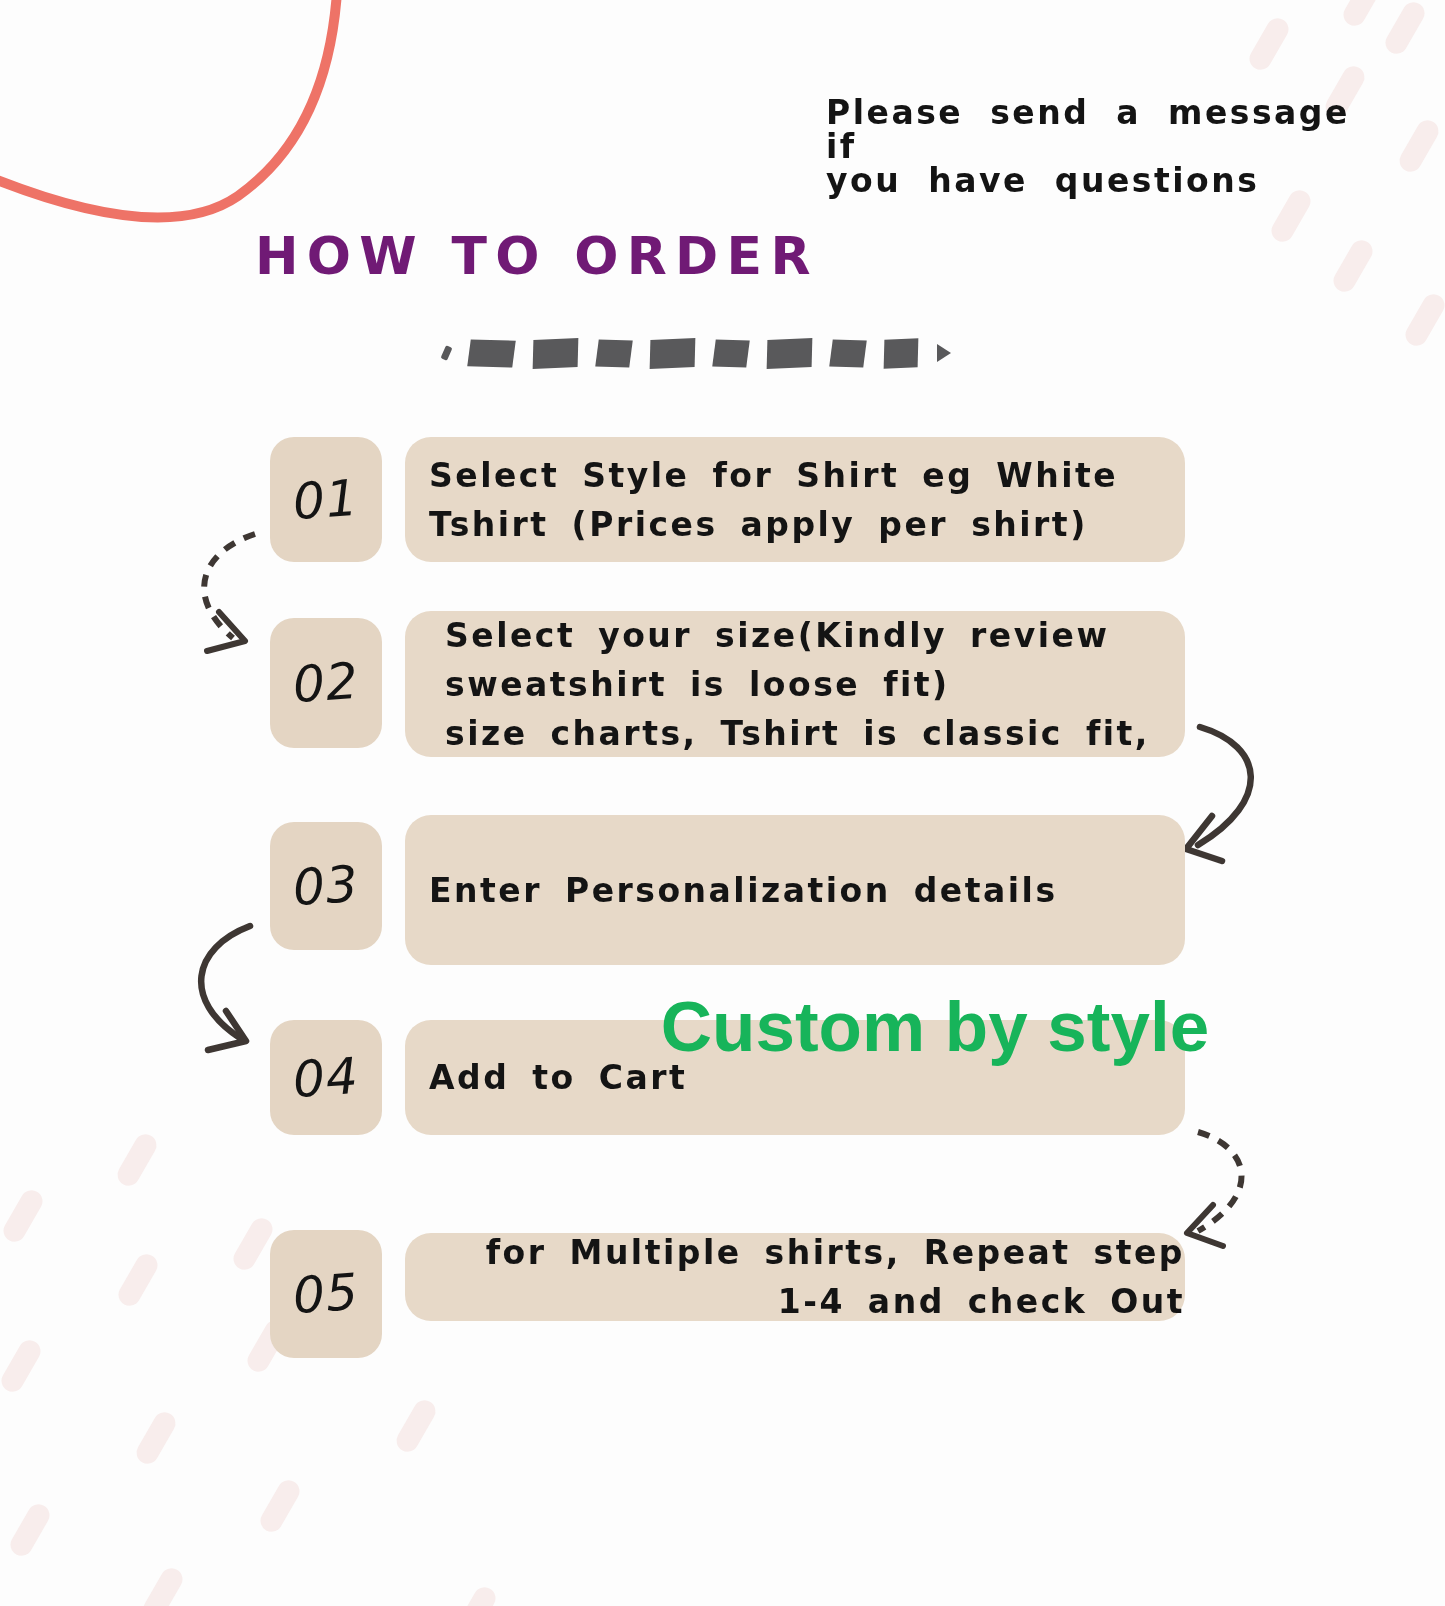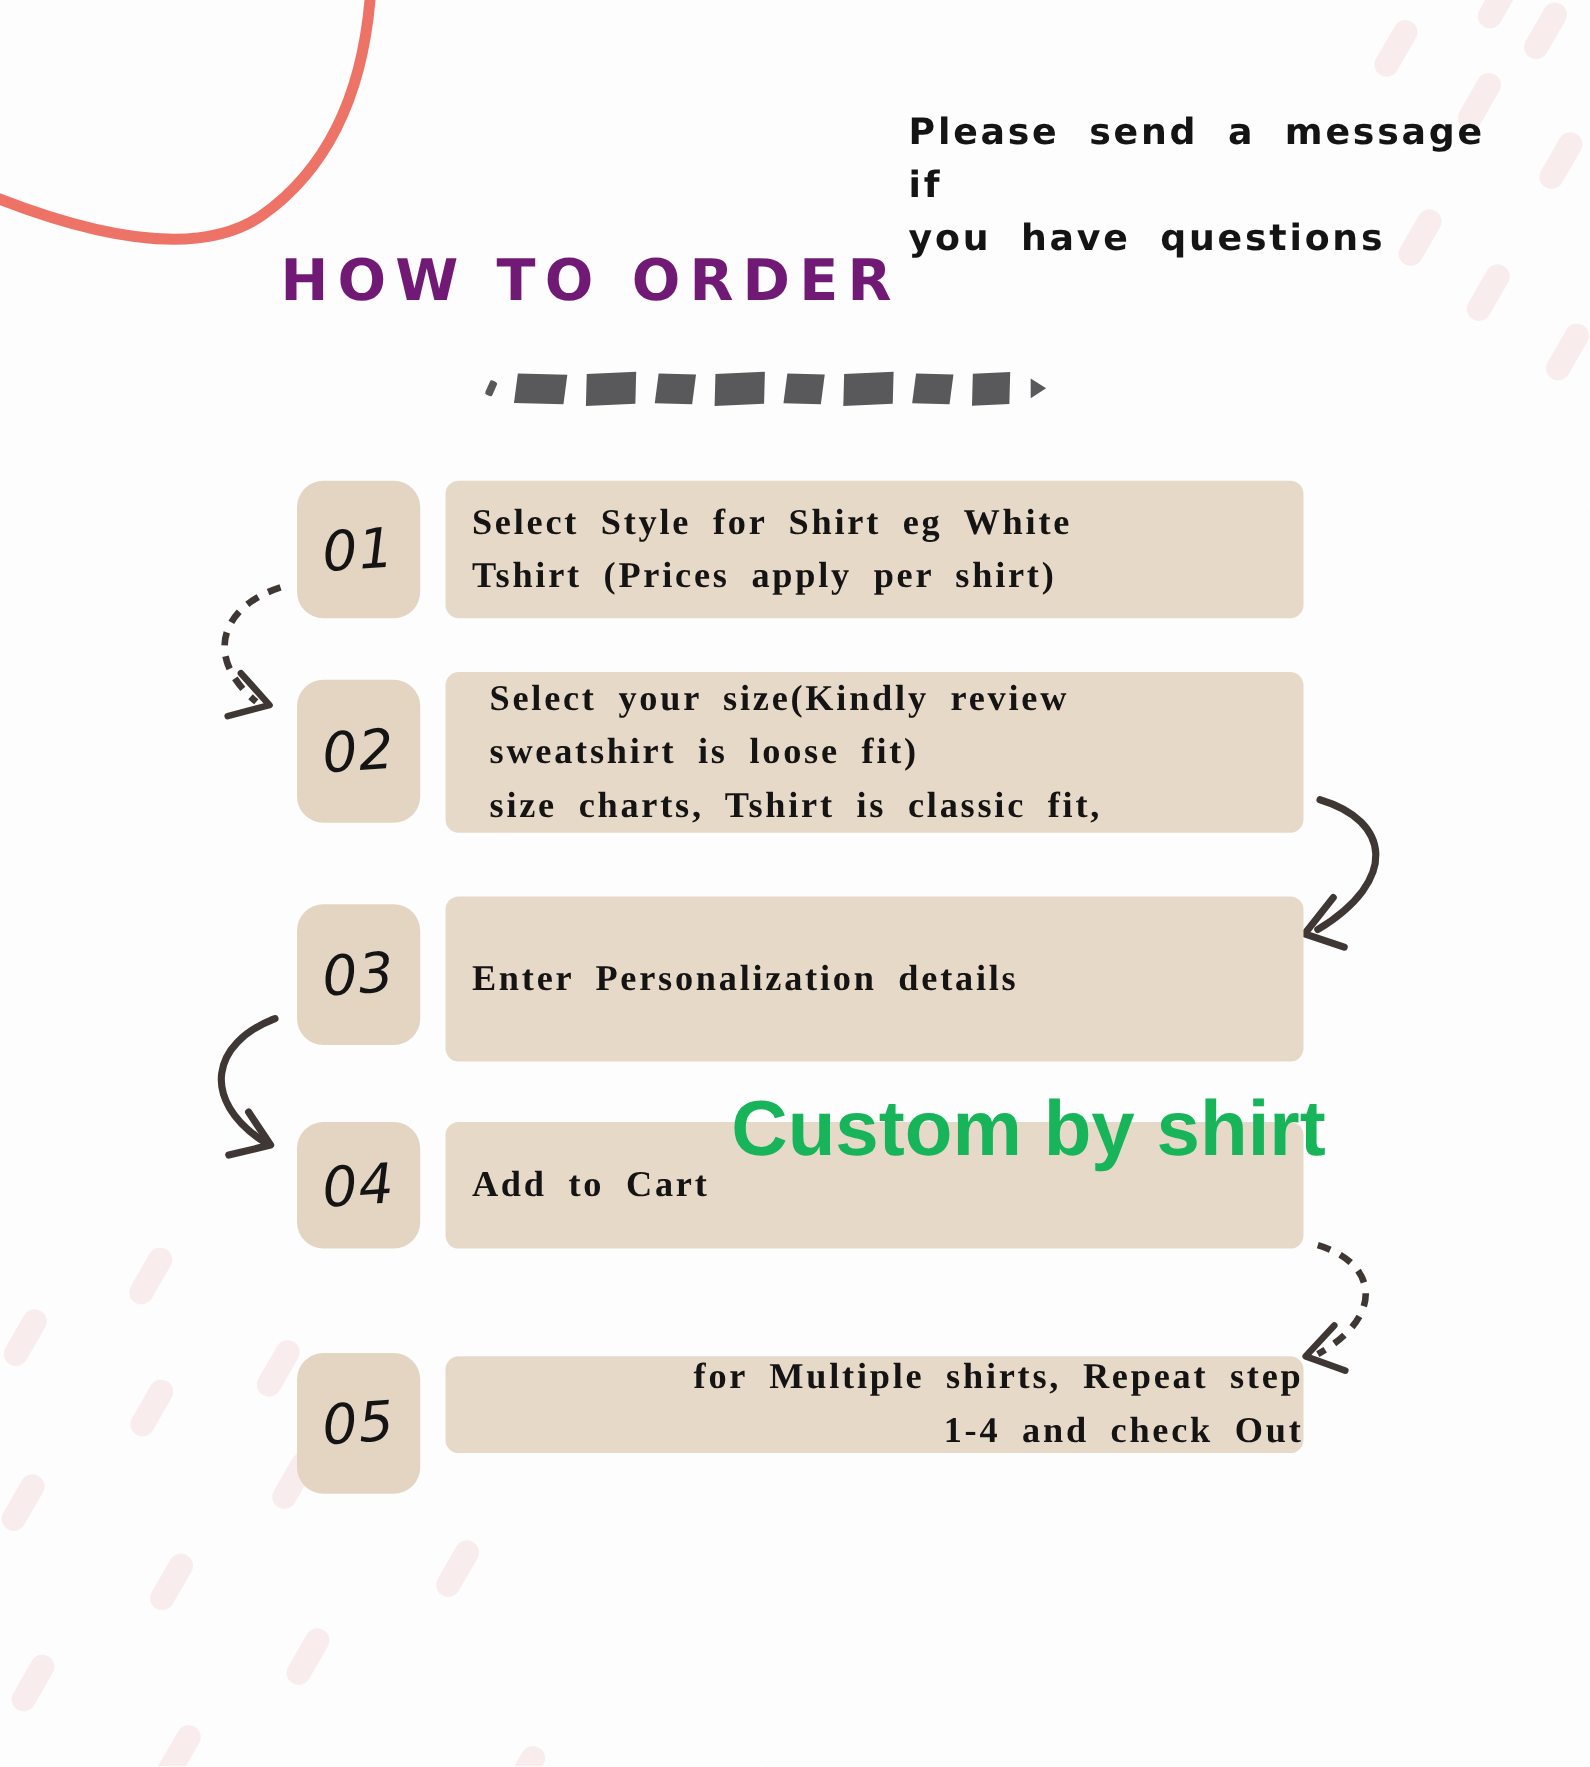--- a/index.html
+++ b/index.html
@@ -13,21 +13,21 @@
   
   .pdash{
     position:absolute;width:22px;height:56px;border-radius:12px;
     background:#f8edec;transform:rotate(30deg);z-index:1;
   }
 
   
   .note{
     position:absolute;left:826px;top:96px;width:560px;z-index:3;
     font-size:33px;font-weight:700;color:#141414;
-    letter-spacing:2.5px;word-spacing:13px;line-height:48px;
+    letter-spacing:2.5px;word-spacing:13px;line-height:34px;
   }
 
   
   .title{
     position:absolute;left:255px;top:226px;width:910px;z-index:3;
     text-align:left;font-size:52px;font-weight:700;color:#701a75;
     letter-spacing:0.16em;white-space:nowrap;
   }
 
   
@@ -45,22 +45,22 @@
   .badge{
     position:absolute;left:270px;width:112px;background:#e4d5c3;
     border-radius:24px;z-index:3;display:flex;align-items:center;justify-content:center;
   }
   .badge .num{
     font-size:50px;font-style:italic;font-weight:400;color:#141414;
     transform:rotate(-4deg);letter-spacing:1px;
   }
   .textbox{
     position:absolute;left:405px;width:780px;background:#e7d9c8;
-    border-radius:12px;z-index:3;display:flex;flex-direction:column;justify-content:center;
-    box-sizing:border-box;padding-left:24px;font-family:Liberation Serif, serif;
+    border-radius:26px;z-index:3;display:flex;flex-direction:column;justify-content:center;
+    box-sizing:border-box;padding-left:24px;
   }
   .textbox .ln{
     font-size:33px;font-weight:700;color:#141414;
     letter-spacing:2.5px;word-spacing:9px;line-height:49px;white-space:nowrap;
   }
 
   
   .watermark{
     position:absolute;left:635px;top:982px;width:600px;z-index:5;
     text-align:center;color:#17b45a;
@@ -173,16 +173,16 @@
 
   <div class="badge" style="top:1230px;height:128px;">
     <span class="num">05</span>
   </div>
   <div class="textbox" style="top:1233px;height:88px;align-items:flex-end;">
     <div class="ln">for Multiple shirts, Repeat step</div>
     <div class="ln">1-4 and check Out</div>
   </div>
 
   <div class="watermark">
-    <div>Custom by shirt</div>
+    <div>Custom by style</div>
   </div>
 
 </div>
 
 </body></html>

